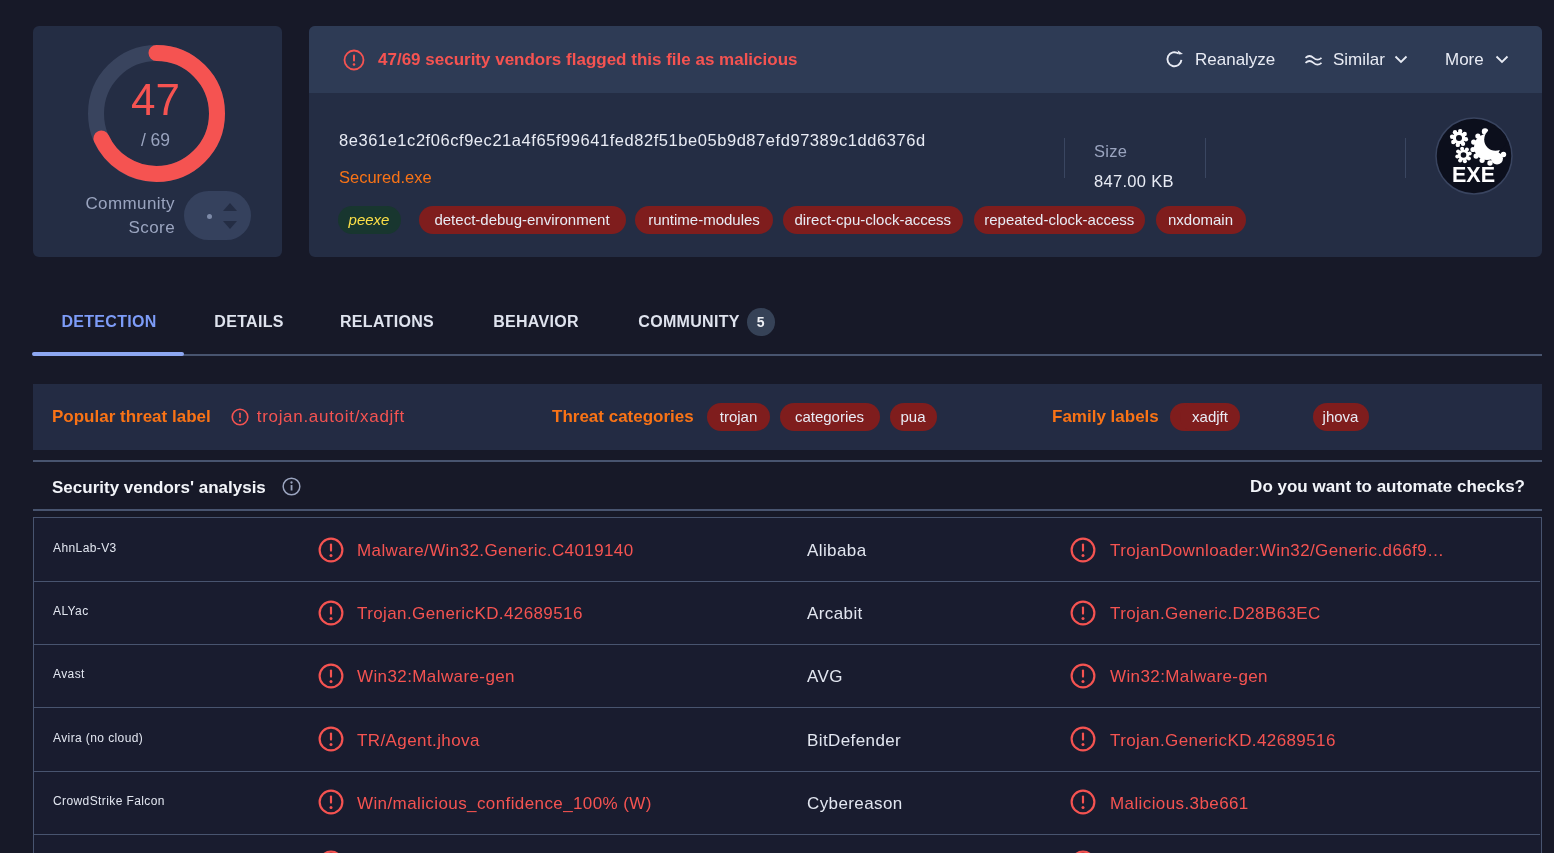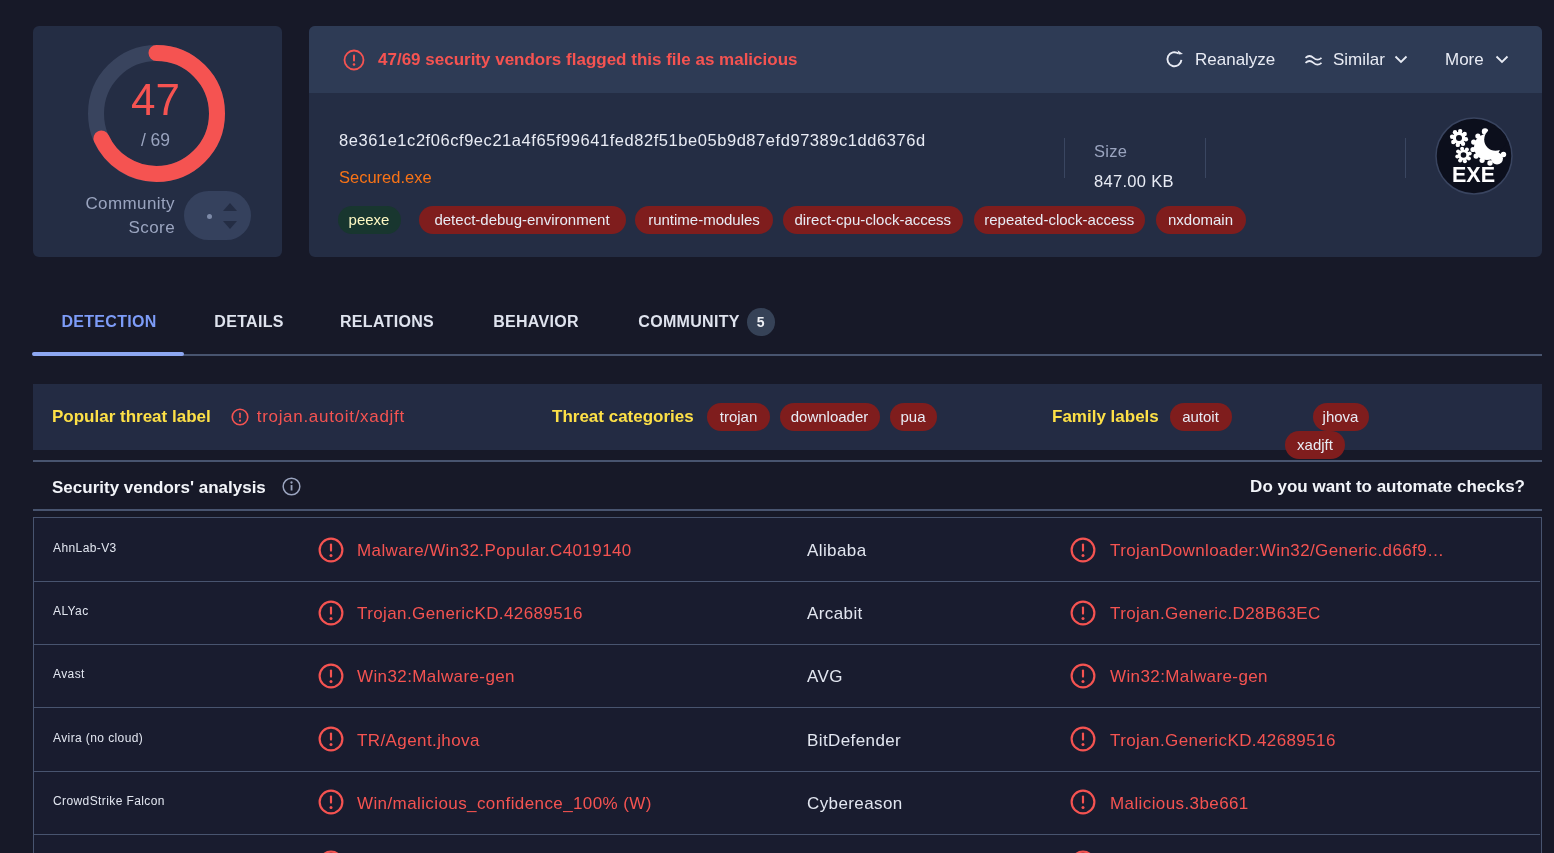--- a/index.html
+++ b/index.html
@@ -22,39 +22,39 @@
 #hpanel { left:309px; top:26px; width:1233px; height:231px; background:#242d44; border-radius:6px; }
 #hband { left:0; top:0; width:1233px; height:67px; background:#2e3b55; border-radius:6px 6px 0 0; }
 #hwarn { left:34px; top:23px; }
 #hwarntext { left:69px; top:24px; color:#f55351; font-size:17px; font-weight:bold; }
 .bandbtn { top:0px; height:67px; display:flex; align-items:center; color:#e8ebf4; font-size:17px; }
 #hash { left:30px; top:105px; color:#e8ebf4; font-size:16.5px; letter-spacing:0.55px; }
 #fname { left:30px; top:142px; color:#f97316; font-size:16.5px; }
 #tags { left:0px; top:180px; width:1233px; height:28px; }
 #tags .chip { position:absolute; text-align:center; padding:0; }
 .chip { height:28px; line-height:28px; padding:0 14px; border-radius:14px; background:#7f1d1d; color:#e8ebf4; font-size:15px; white-space:nowrap; }
-.chip.green { background:#18362f; color:#fef9c3; }
+.chip.green { background:#18362f; color:#fde047;font-style:italic; }
 .vsep { width:1px; background:#3a4661; top:112px; height:40px; }
 .ilabel { color:#9aa4bf; font-size:16.5px; letter-spacing:0.3px; }
 .ival { color:#e8ebf4; font-size:16.5px; letter-spacing:0.3px; }
 #sizeblk { left:785px; top:109px;margin-top:7px; }
 #dateblk { left:923px; top:109px; }
 #exeicon { left:1126px; top:91px; }
 
 
 
 #tabline { left:33px; top:354px; width:1509px; height:2px; background:#48546f; }
 .tab { top:295px; height:54px; display:flex; align-items:center; color:#dfe3ee; font-size:16px; font-weight:bold; letter-spacing:0.3px; transform:translateX(-50%); }
 .tab.active { color:#7d9cf8; }
 #activebar { left:32px; top:352px; width:152px; height:3.5px; background:#8da7f2; border-radius:2px; }
 .badge { width:27.5px; height:27.5px; border-radius:50%; background:#364257; color:#eef0f5; font-size:14px; font-weight:bold; display:flex; align-items:center; justify-content:center; letter-spacing:0; position:absolute; }
 
 
 #threatrow { left:33px; top:384px; width:1509px; height:66px; background:#232b43; display:flex; align-items:center; }
-#threatrow .bold { color:#fde047; font-size:17px; font-weight:bold; }
+#threatrow .bold { color:#f97316; font-size:17px; font-weight:bold; }
 #threatrow .red { color:#f55351; font-size:17px; letter-spacing:0.7px; }
 #threatrow .tc { position:absolute; text-align:center; padding:0; top:19px; }
 
 
 .hr { left:33px; width:1509px; height:2px; background:#48546f; }
 #vheading { left:52px; top:477px; color:#f2f4f9; font-size:17px; font-weight:bold; }
 #automate { left:0px; top:477px; width:1525px; text-align:right; color:#f2f4f9; font-size:17px; font-weight:bold; }
 
 
 #vtable { left:33px; top:517px; width:1509px; height:337px; background:#191c2f; border:1.5px solid #48546f; border-bottom:0; }
@@ -192,25 +192,25 @@
   <div id="threatrow" class="abs">
     <span class="bold" style="margin-left:19px;">Popular threat label</span>
     <svg width="18" height="18" viewBox="0 0 22 22" style="margin-left:20px;">
       <circle cx="11" cy="11" r="9.5" fill="none" stroke="#f55351" stroke-width="2"></circle>
       <rect x="10" y="5.5" width="2" height="7" rx="1" fill="#f55351"></rect>
       <circle cx="11" cy="15.5" r="1.3" fill="#f55351"></circle>
     </svg>
     <span class="red" style="margin-left:8px;">trojan.autoit/xadjft</span>
     <span class="bold" style="position:absolute; left:519px;">Threat categories</span>
     <div class="chip tc" style="left:674px; width:63px;">trojan</div>
-    <div class="chip tc" style="left:746.5px; width:100px;">downloader</div>
+    <div class="chip tc" style="left:746.5px; width:100px;">categories</div>
     <div class="chip tc" style="left:856.5px; width:47px;">pua</div>
     <span class="bold" style="position:absolute; left:1019px;">Family labels</span>
     <div class="chip tc" style="left:1136.5px; width:62px;">autoit</div>
-    <div class="chip tc" style="left:1252px; width:60px;margin-top:28px;">xadjft</div>
+    <div class="chip tc" style="left:1147px; width:60px;">xadjft</div>
     <div class="chip tc" style="left:1279.5px; width:56px;">jhova</div>
   </div>
 
   <div class="abs hr" style="top:460px;"></div>
   <div id="vheading" class="abs">Security vendors' analysis
     <svg width="19" height="19" viewBox="0 0 18 18" style="vertical-align:-3.5px; margin-left:11px;">
       <circle cx="9" cy="9" r="7.9" fill="none" stroke="#9aa4bf" stroke-width="1.4"></circle>
       <rect x="8.2" y="7.6" width="1.7" height="5.2" fill="#9aa4bf"></rect>
       <circle cx="9" cy="5.2" r="1.1" fill="#9aa4bf"></circle>
     </svg>
@@ -219,21 +219,21 @@
   <div class="abs hr" style="top:509px;"></div>
 
   <div id="vtable" class="abs">
       <div class="trow" style="top:0.0px;">
     <div class="vname">AhnLab-V3</div>
     <div class="aicon1" style=""><svg width="26" height="26" viewBox="0 0 24 24">
             <circle cx="12" cy="12" r="10.5" fill="none" stroke="#f55351" stroke-width="2"></circle>
             <rect x="11" y="6" width="2" height="7.5" rx="1" fill="#f55351"></rect>
             <circle cx="12" cy="17" r="1.4" fill="#f55351"></circle>
           </svg></div>
-    <div class="det1" style="left:323px;">Malware/Win32.Popular.C4019140</div>
+    <div class="det1" style="left:323px;">Malware/Win32.Generic.C4019140</div>
     <div class="vname2">Alibaba</div>
     <div class="aicon2" style=""><svg width="26" height="26" viewBox="0 0 24 24">
             <circle cx="12" cy="12" r="10.5" fill="none" stroke="#f55351" stroke-width="2"></circle>
             <rect x="11" y="6" width="2" height="7.5" rx="1" fill="#f55351"></rect>
             <circle cx="12" cy="17" r="1.4" fill="#f55351"></circle>
           </svg></div>
     <div class="det2" style="left:1076px;">TrojanDownloader:Win32/Generic.d66f9…</div>
   </div>
       <div class="trow" style="top:63.2px;">
     <div class="vname">ALYac</div>

